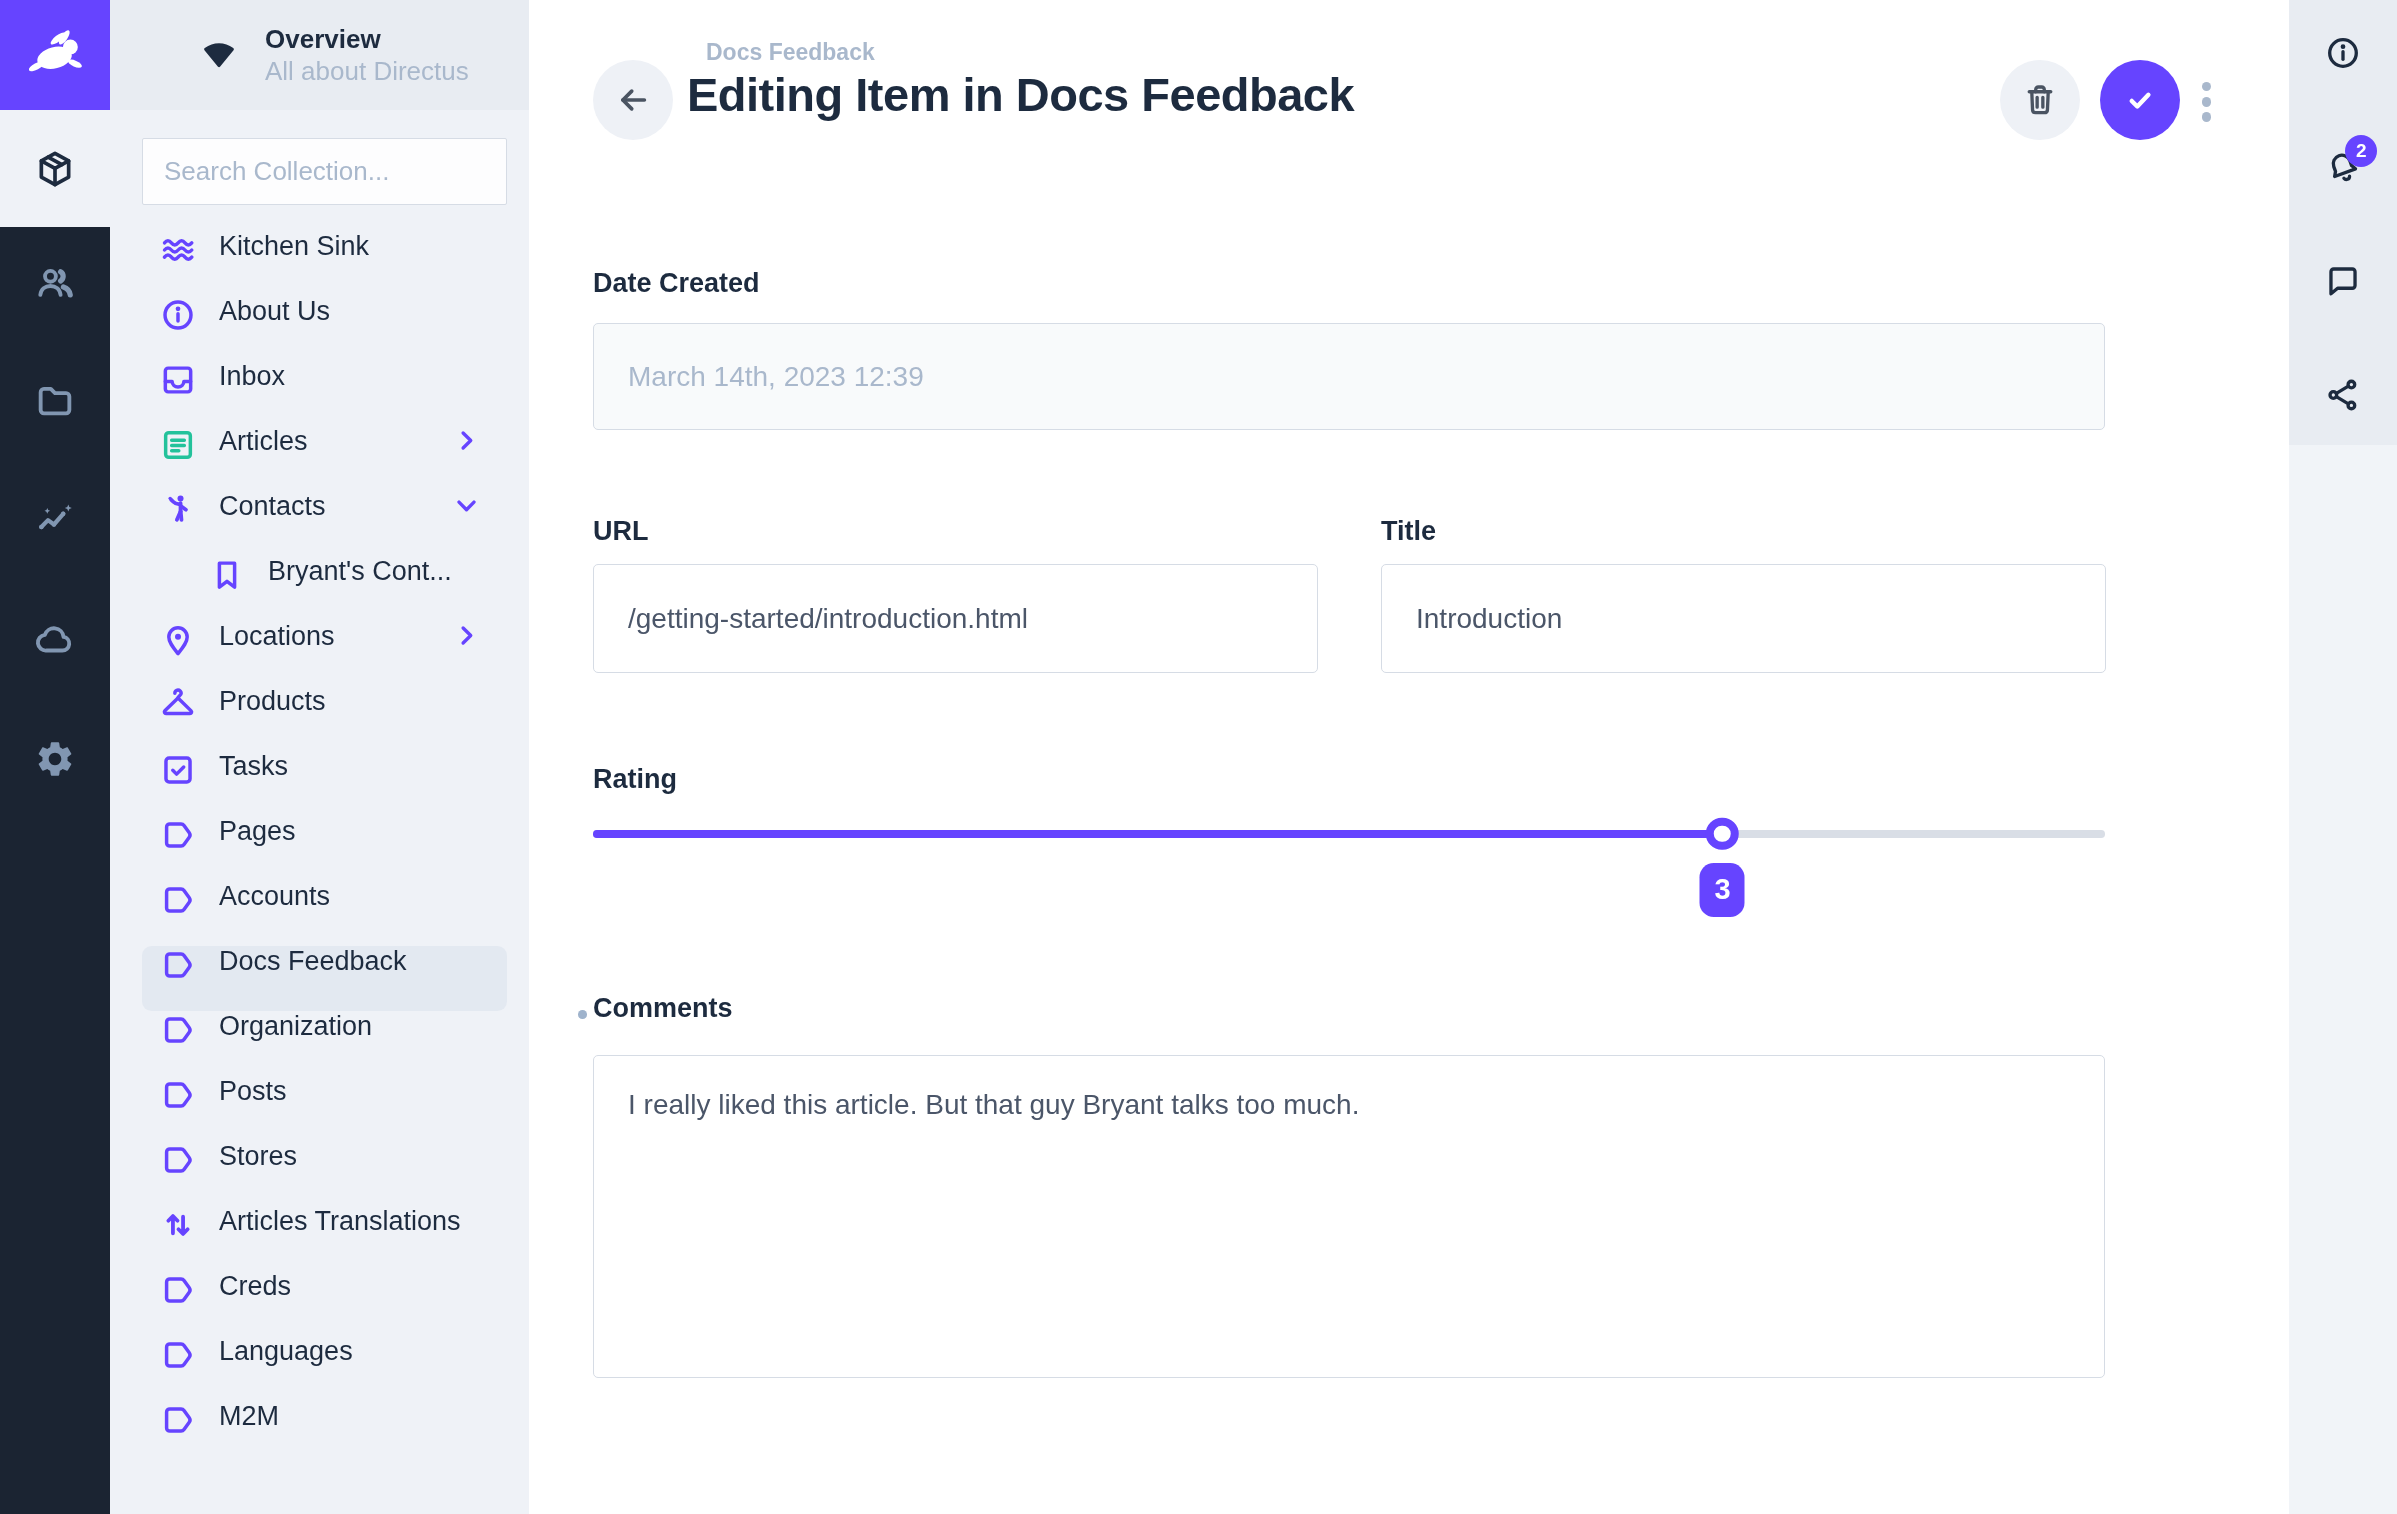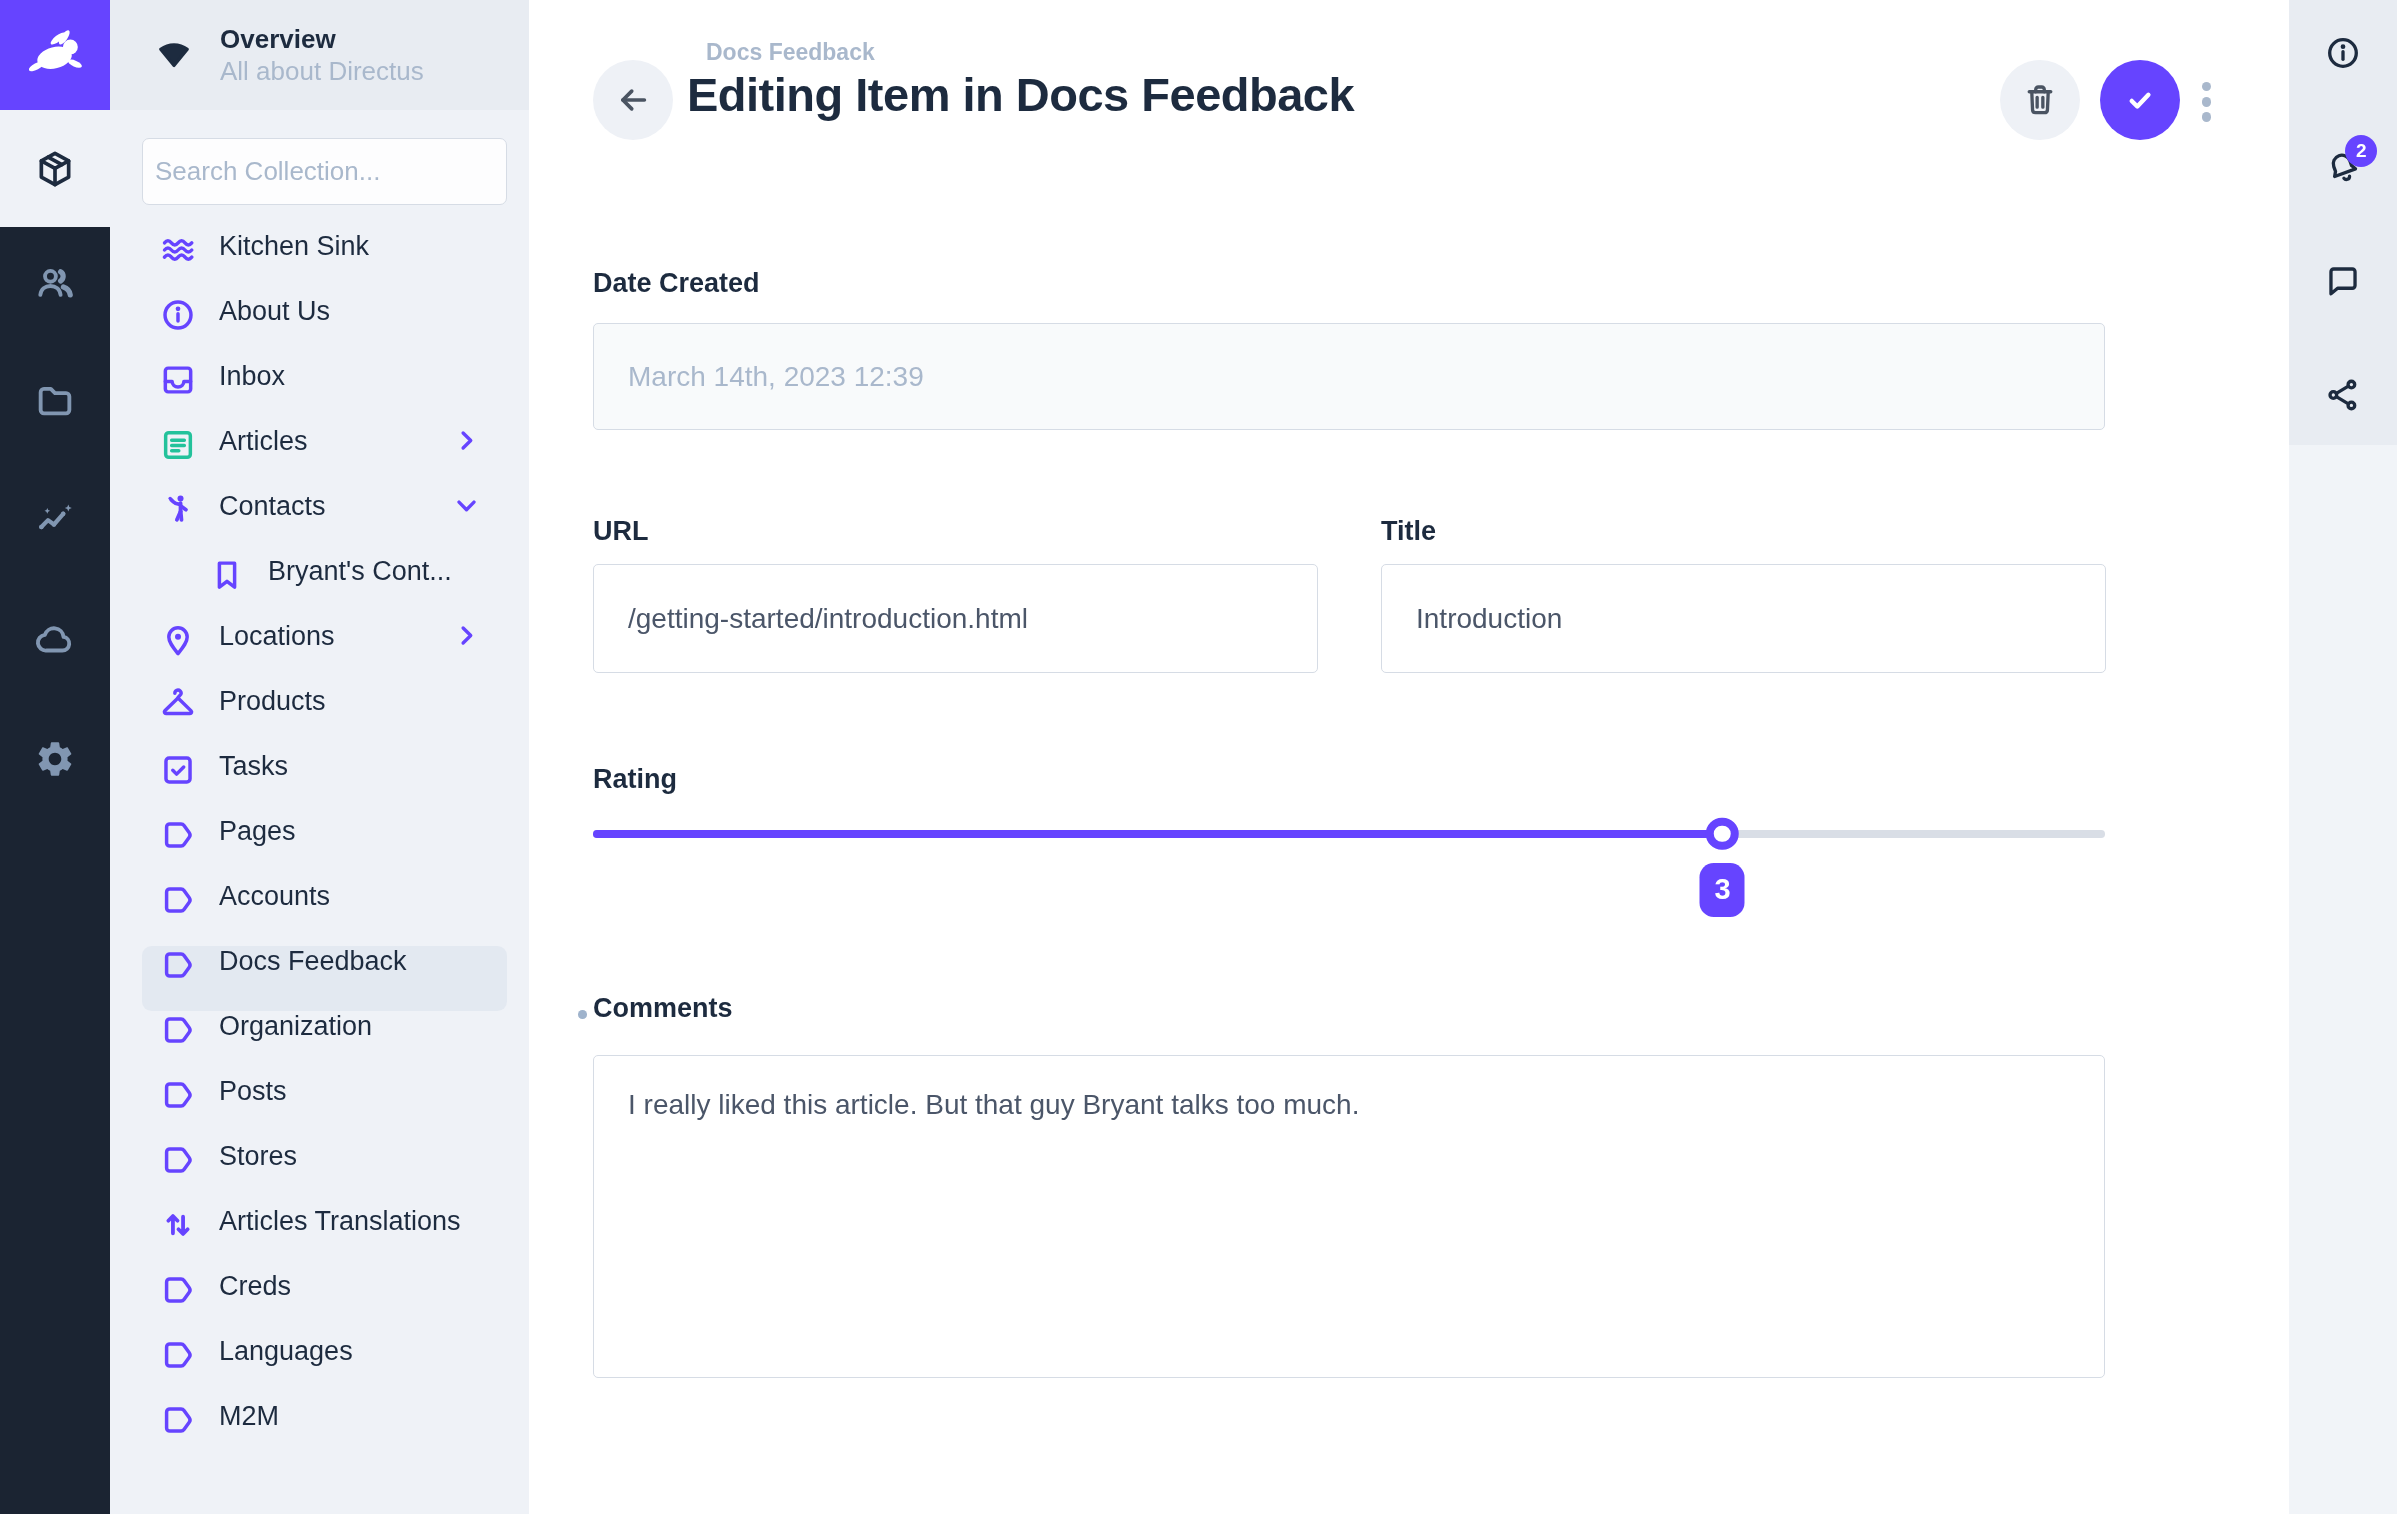--- a/index.html
+++ b/index.html
@@ -29,26 +29,26 @@
   .logo-tile{width:110px;height:110px;background:var(--accent);display:flex;align-items:center;justify-content:center;cursor:pointer}
   .logo-tile svg{width:61px;height:54px}
   .module-tile-active{width:110px;height:117px;background:var(--nav-bg);display:flex;align-items:center;justify-content:center;cursor:pointer;color:var(--text-dark)}
   .module-icons{display:flex;flex-direction:column;align-items:center;padding-top:35px;gap:77px}
   .mi{width:42px;height:42px;color:var(--module-icon);cursor:pointer;display:flex}
   .mi svg,.module-tile-active svg{width:100%;height:100%}
   .module-tile-active .mi-inner{width:42px;height:42px;display:flex}
 
   
   .sidebar{position:absolute;left:110px;top:0;width:419px;height:100%;background:var(--nav-bg)}
-  .sidebar-header{height:110px;background:var(--nav-header-bg);display:flex;align-items:center;padding-left:41px;gap:23px;cursor:pointer}
+  .sidebar-header{height:110px;background:var(--nav-header-bg);display:flex;align-items:center;padding-left:86px;gap:23px;cursor:pointer}
   .fan{width:46px;height:38px;color:var(--text-dark);display:flex}
   .fan svg{width:100%;height:100%}
   .sh-title{font-size:26px;font-weight:700;color:var(--text-dark);line-height:32.5px}
   .sh-sub{font-size:26px;font-weight:400;color:var(--text-muted);line-height:32.5px}
-  .search{position:absolute;left:32px;top:138px;width:365px;height:67px;border:1.9px solid var(--input-border);border-radius:7px;background:#fdfdfe;padding:0 12px;font-size:26px;color:var(--text-dark);outline:none;font-family:inherit}
+  .search{position:absolute;left:32px;top:138px;width:365px;height:67px;border:1.9px solid var(--input-border);border-radius:2px;background:#fdfdfe;padding:0 21px;font-size:26px;color:var(--text-dark);outline:none;font-family:inherit}
   .search::placeholder{color:var(--text-muted)}
   .nav-list{position:absolute;top:231px;left:0;right:0}
   .nav-item{height:65px;display:flex;align-items:flex-start;padding-left:49px;position:relative;cursor:pointer}
   .nav-item .ic{width:38px;height:38px;margin-right:22px;flex:none;display:flex;color:var(--accent)}
   .nav-item .ic svg{width:100%;height:100%}
   .nav-item .ic.green{color:var(--green)}
   .nav-item .lbl{font-size:27px;font-weight:500;color:var(--text-dark);white-space:nowrap}
   .nav-item .chev{position:absolute;right:48px;width:29px;height:29px;color:var(--accent);display:flex}
   .nav-item .chev svg{width:100%;height:100%}
   .nav-item.active{background:var(--nav-active-bg);border-radius:9.6px;margin:0 22px 0 32px;padding-left:17px}

